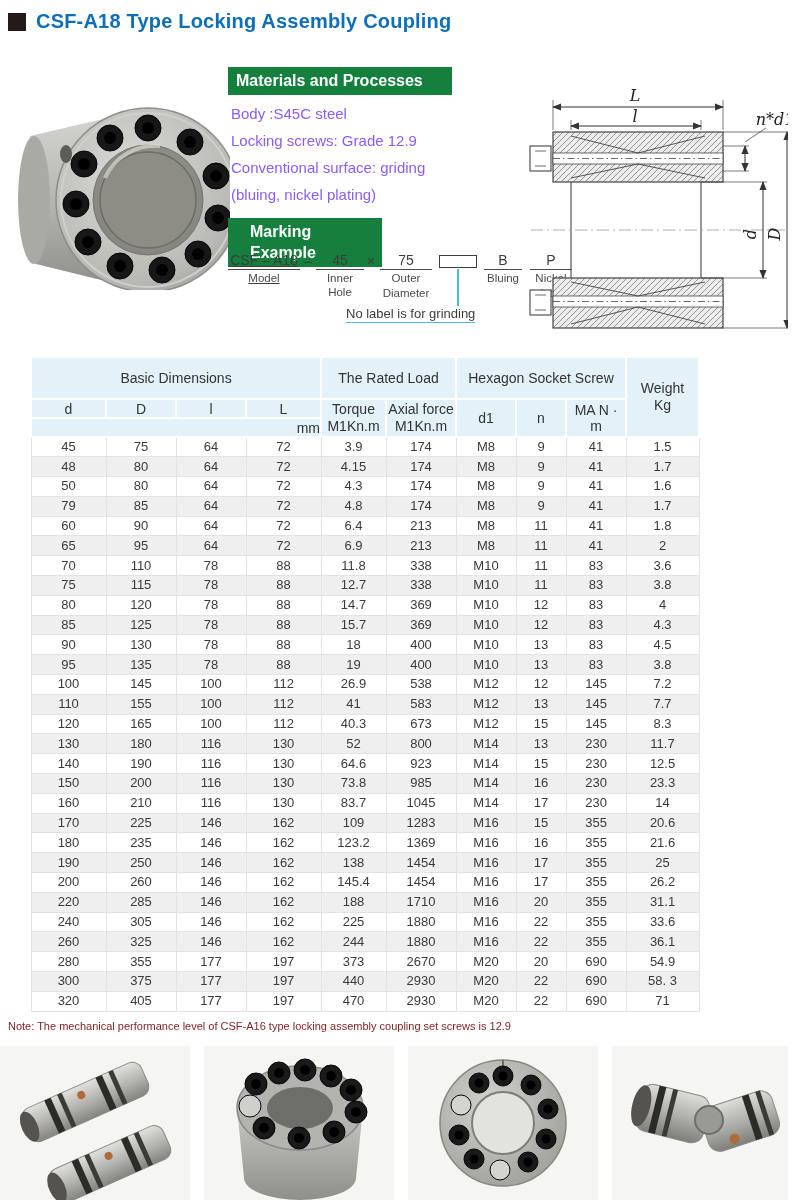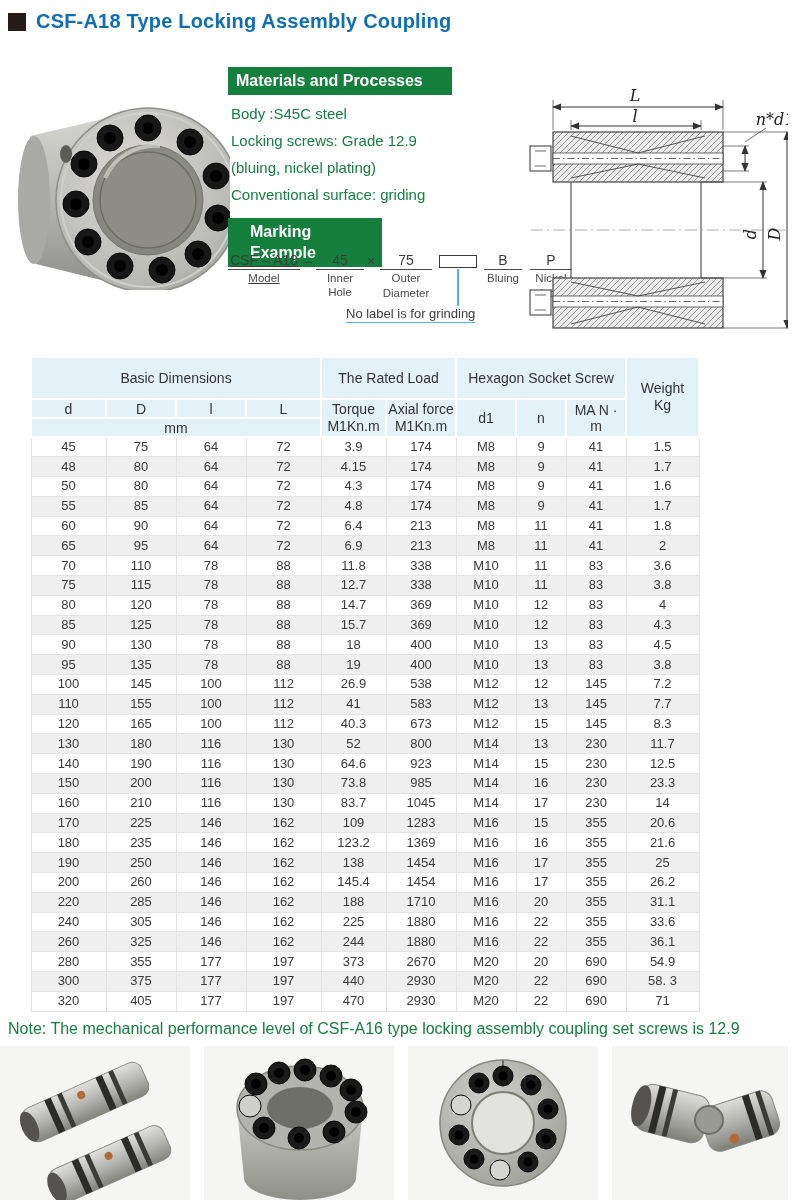--- a/index.html
+++ b/index.html
@@ -12,21 +12,21 @@
   #title-square { width:18px; height:18px; background:#241a17; margin-right:10px; }
   #page-title { color:#0e6eb8; font-size:20px; font-weight:bold; letter-spacing:.2px; }
 
   
   .section-bar { position:absolute; background:#15803d; color:#fff; font-size:16px; font-weight:bold;
                  padding:3px 8px 4px 8px; line-height:21px; }
   #materials-bar { left:228px; top:67px; width:224px; }
   #marking-bar { left:228px; top:218px; width:154px;padding-left:22px; }
 
   
-  #materials-text { position:absolute; left:231px; top:100px; font-size:15px; line-height:27px; color:#15803d; }
+  #materials-text { position:absolute; left:231px; top:100px; font-size:15px; line-height:27px; color:#8b5cf6; }
 
   
   #marking-diagram { position:absolute; left:228px; top:252px; width:345px; height:78px; font-size:13px; color:#3c3c3c; }
   .mk-item { position:absolute; top:0; text-align:center; }
   .mk-value { font-size:14px; border-bottom:1px solid #4a4a4a; padding:0 2px 1px 2px; }
   .mk-label { font-size:11.5px; color:#4a4a4a; line-height:14px; margin-top:1px; }
   .mk-sep { position:absolute; top:1px; font-size:14px; color:#3c3c3c; }
   #mk-box { position:absolute; left:211px; top:3px; width:38px; height:13px; border:1.5px solid #3c3c3c; background:#fff; }
   #mk-connector { position:absolute; left:229px; top:17px; width:1.5px; height:37px; background:#49b8e8; }
   #mk-note { position:absolute; left:118px; top:54px; font-size:13px; color:#3c3c3c;
@@ -37,29 +37,29 @@
   #tech-drawing { position:absolute; left:523px; top:70px; width:277px; height:278px; }
   .dim-label { font-family:"DejaVu Serif", serif; font-style:italic; font-size:16px; fill:#222; }
 
   
   #spec-table-wrap { position:absolute; left:30px; top:356px; width:668px; }
   table#spec-table { border-collapse:collapse; table-layout:fixed; width:668px; }
   #spec-table th { background:#e3f1f9; border:2px solid #ffffff; font-weight:normal;
                    font-size:14px; color:#333; text-align:center; vertical-align:middle; }
   #spec-table thead tr.gh-row th { height:42px; }
   #spec-table thead tr.sub-row th { height:19px; }
-  #spec-table thead tr.unit-row th { height:19px; }
+  #spec-table thead tr.unit-row th { height:19px;text-align:right; }
   #spec-table th .two-line span { display:block; line-height:17px; }
   #spec-table tbody td { border:1px solid #e3e3e3; font-size:13px; color:#3a3a3a;
                          text-align:center; height:19.8px; padding:0; line-height:14px; }
   #spec-table tbody tr:nth-child(even) td { background:#efefef; }
   #spec-table tbody tr:nth-child(odd) td { background:#ffffff; }
 
   
-  #note-text { position:absolute; left:8px; top:1020px; font-size:16px; color:#15803d; }
+  #note-text { position:absolute; left:8px; top:1020px; font-size:11px; color:#7f1d1d; }
 
   
   #gallery { position:absolute; left:0; top:1046px; width:800px; height:154px; display:flex; }
   .gallery-panel { width:190px; height:154px; background:#f5f5f3; margin-right:14px; overflow:hidden; }
   .gallery-panel:last-child { margin-right:0; width:188px; }
 </style>
 </head>
 <body>
 
 <div id="page">
@@ -124,22 +124,22 @@
           <circle cx="110" cy="80" r="6"></circle>
       </g>
     </g>
     <ellipse cx="66" cy="96" rx="6" ry="9" fill="#5d5d57"></ellipse>
   </svg>
 
   <div id="materials-bar" class="section-bar">Materials and Processes</div>
   <div id="materials-text">
     <div>Body :S45C steel</div>
     <div>Locking screws: Grade 12.9</div>
+    <div>Conventional surface: griding</div>
     <div>(bluing, nickel plating)</div>
-    <div>Conventional surface: griding</div>
   </div>
 
   <div id="marking-bar" class="section-bar">Marking Example</div>
   <div id="marking-diagram">
     <div class="mk-item" style="left:0;width:72px;text-decoration:underline;">
       <div class="mk-value">CSF – A18</div>
       <div class="mk-label">Model</div>
     </div>
     <div class="mk-sep" style="left:76px;">–</div>
     <div class="mk-item" style="left:88px;width:48px;">
@@ -305,21 +305,21 @@
             <td>64</td>
             <td>72</td>
             <td>4.3</td>
             <td>174</td>
             <td>M8</td>
             <td>9</td>
             <td>41</td>
             <td>1.6</td>
           </tr>
           <tr>
-            <td>55</td>
+            <td>79</td>
             <td>85</td>
             <td>64</td>
             <td>72</td>
             <td>4.8</td>
             <td>174</td>
             <td>M8</td>
             <td>9</td>
             <td>41</td>
             <td>1.7</td>
           </tr>

